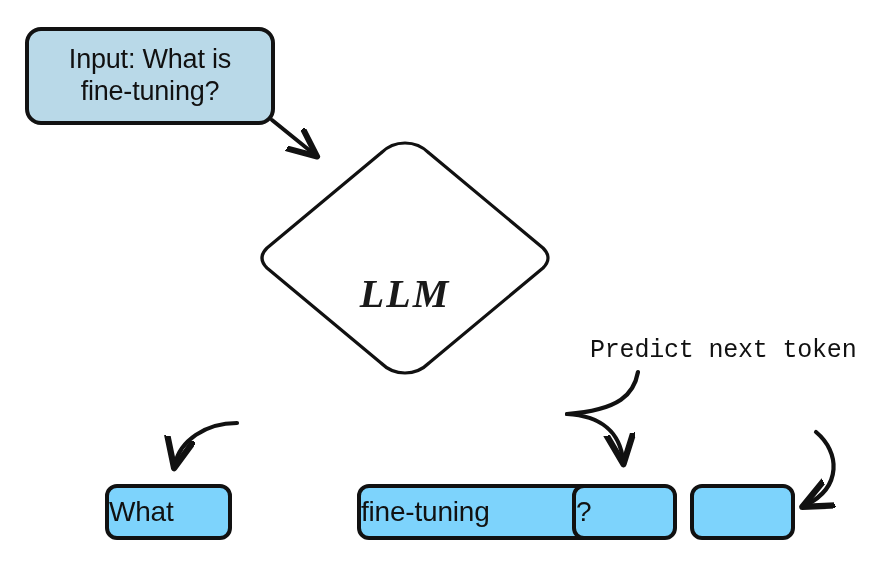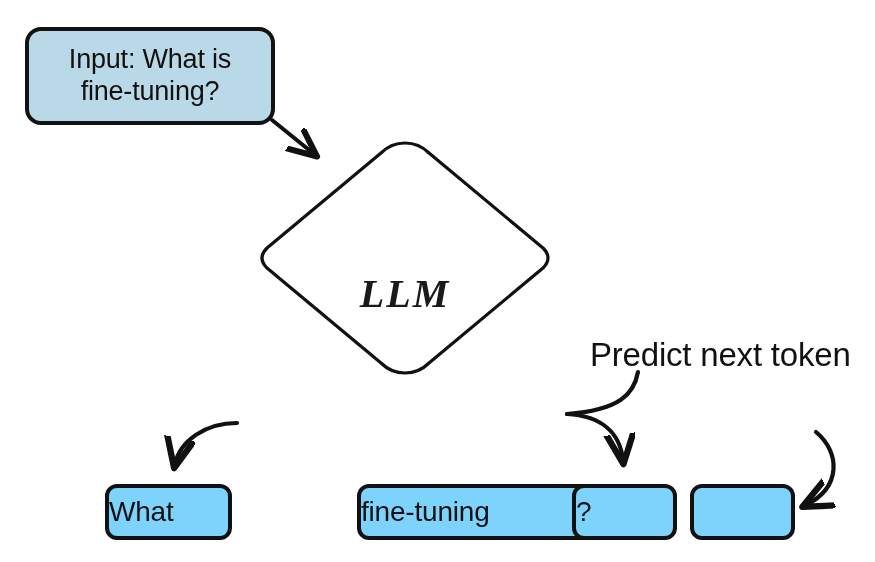--- a/index.html
+++ b/index.html
@@ -66,22 +66,22 @@
     letter-spacing: 2px;
     z-index: 3;
     margin-top: 38px;
   }
 
   
   .predict-label {
     position: absolute;
     left: 590px;
     top: 336px;
-    font-family: Liberation Sans, sans-serif;
-    font-size: 33px;
+    font-family: Liberation Mono, monospace;
+    font-size: 25px;
     color: #111111;
     white-space: nowrap;
     letter-spacing: -0.2px;
     z-index: 3;
   }
 
   
   .token-row {
     position: absolute;
     left: 0;

